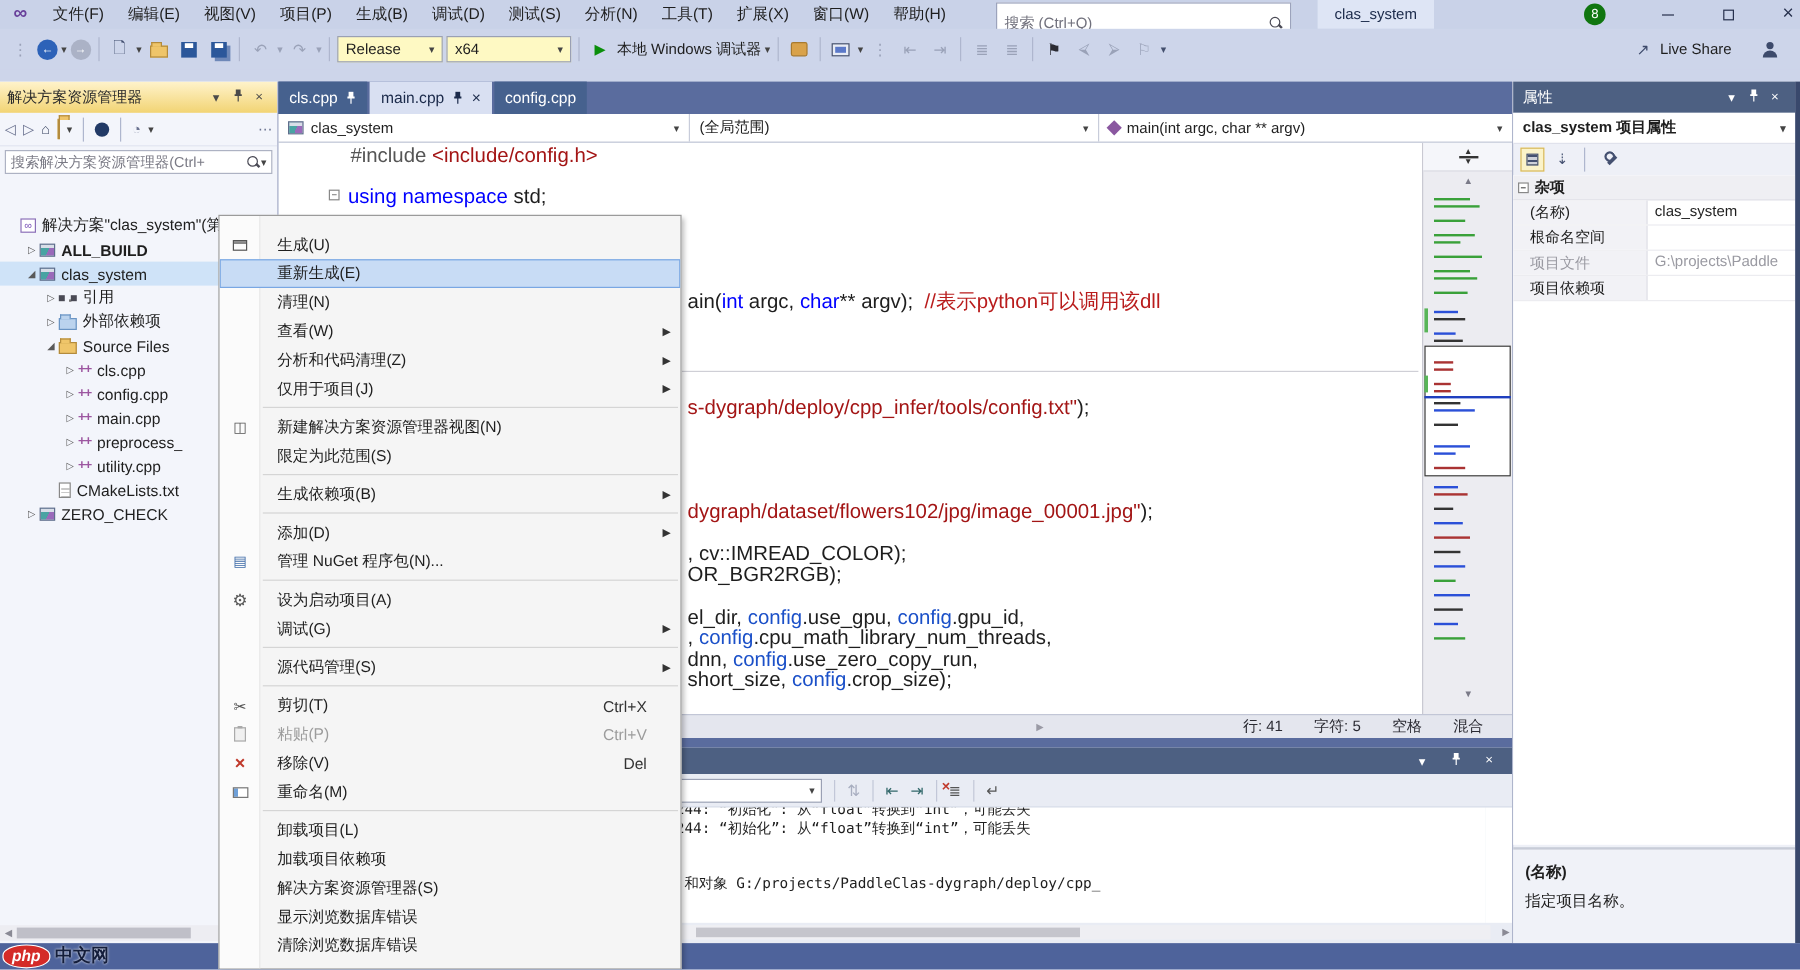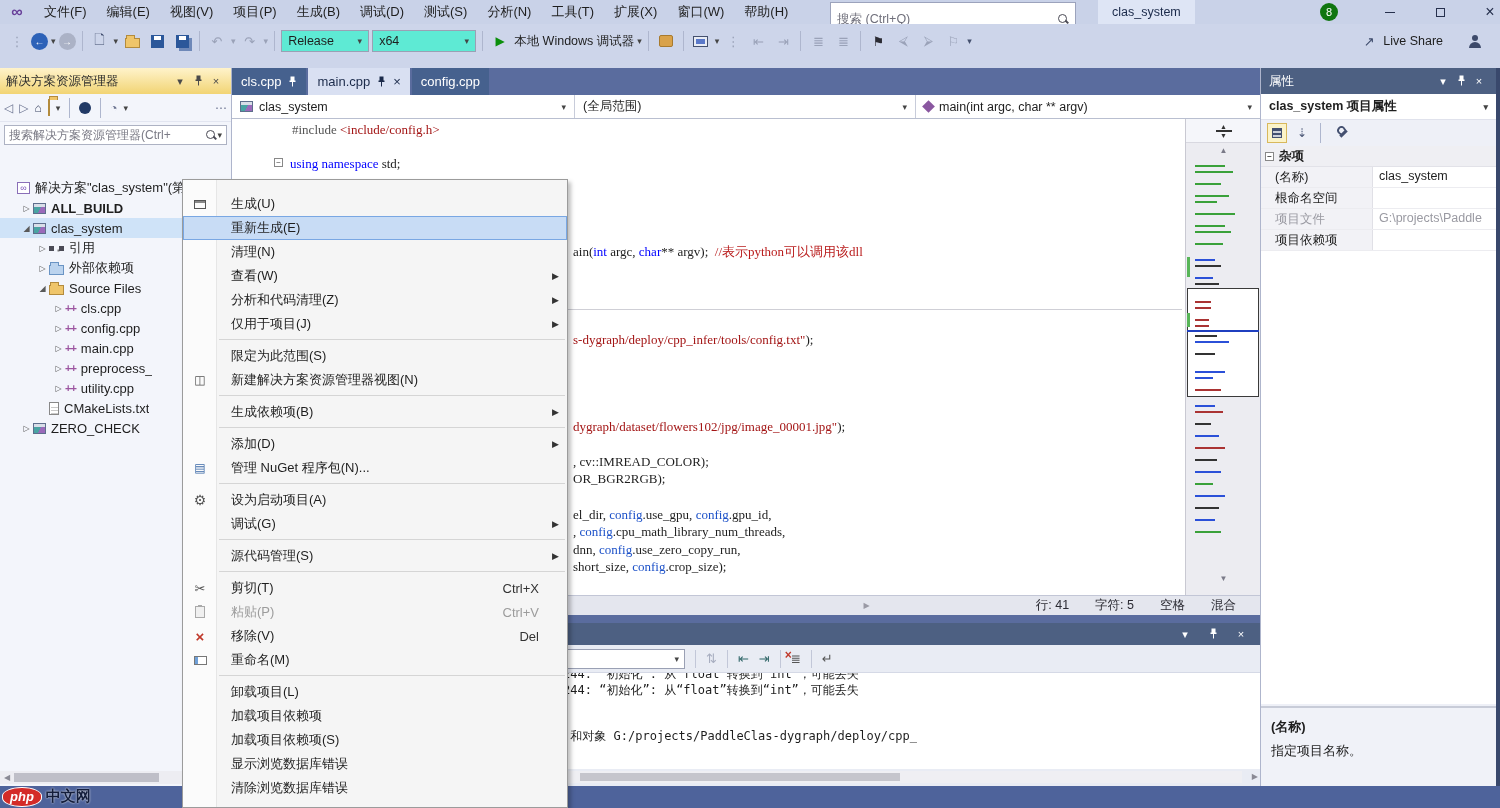--- a/index.html
+++ b/index.html
@@ -24,21 +24,21 @@
 
 .mag{position:relative;width:12px;height:12px;display:inline-block}
 .mag::before{content:"";position:absolute;left:1px;top:1px;width:7px;height:7px;border:1.5px solid #4a4a55;border-radius:50%}
 .mag::after{content:"";position:absolute;left:8px;top:8px;width:4px;height:1.5px;background:#4a4a55;transform:rotate(45deg)}
 
 
 #toolbar{position:absolute;left:0;top:24px;width:1500px;height:34px;background:#CDD5EA;display:flex;align-items:center;padding-left:6px;gap:3px}
 .tbi{min-width:22px;height:24px;display:flex;align-items:center;justify-content:center;color:#3d4a6b;font-size:13px}
 .tbi.gray{color:#9aa2b8}
 .tbsep{width:1px;height:20px;background:#AEB6CE;margin:0 3px}
-.combo{height:22px;background:#5eead4;border:1px solid #9AA0B4;display:flex;align-items:center;padding:0 6px;font-size:12.5px;gap:6px}
+.combo{height:22px;background:#fef9c3;border:1px solid #9AA0B4;display:flex;align-items:center;padding:0 6px;font-size:12.5px;gap:6px}
 .combo .cv{flex:1}
 .caret{font-size:9px;color:#444}
 .circle-btn{width:17px;height:17px;border-radius:50%;display:flex;align-items:center;justify-content:center;color:#fff;font-size:10px}
 .icon-save{width:13px;height:13px;background:#2B579A;position:relative}
 .icon-save::before{content:"";position:absolute;left:3px;top:1px;width:7px;height:4px;background:#fff}
 .icon-folder{width:15px;height:10px;background:#EFC56A;border:1px solid #B38B3D;position:relative;margin-top:3px}
 .icon-folder::before{content:"";position:absolute;top:-4px;left:0;width:7px;height:3px;background:#EFC56A;border:1px solid #B38B3D;border-bottom:none}
 .icon-gold{width:14px;height:12px;background:#D9A24A;border:1px solid #A8control;border:1px solid #A87A2E;border-radius:2px}
 .icon-monitor{width:15px;height:11px;border:1px solid #44506E;background:#E8ECF5;position:relative}
 .icon-monitor::before{content:"";position:absolute;left:2px;top:2px;right:2px;bottom:2px;background:#5B79C9}
@@ -91,21 +91,21 @@
 .tab.inactive{background:#46618E;color:#fff}
 .tab.active{background:#D9E0F2;color:#1B2A4A}
 .tab .tclose{font-size:13px;line-height:10px}
 .tpin svg{display:block}
 #navbar{height:24px;background:#fff;border-bottom:1px solid #B9BFD0;display:flex}
 .navcell{display:flex;align-items:center;padding:0 8px;gap:6px;border-right:1px solid #C8CCDA;font-size:12.5px;overflow:hidden;white-space:nowrap}
 .navcell .cv{flex:1;overflow:hidden}
 .i-method{width:9px;height:9px;background:#8A57A0;transform:rotate(45deg);flex:none}
 #codewrap{position:absolute;left:0;top:51px;width:1028px;height:476px;background:#fff;overflow:hidden}
 #code-layer{position:absolute;left:0;top:0;width:953px;height:476px}
-.codeline{position:absolute;white-space:pre;font-family:Liberation Serif, serif;font-size:13px;line-height:16px}
+.codeline{position:absolute;white-space:pre;font-family:Liberation Sans, sans-serif;font-size:17px;line-height:16px}
 .c-p{color:#1e1e1e}.c-k{color:#0000FF}.c-s{color:#A31515}.c-c{color:#b91c1c}.c-i{color:#1B50C8}.c-pre{color:#555}
 #fold-box{position:absolute;left:42px;top:39px;width:9px;height:9px;border:1px solid #888;background:#fff;font-size:8px;line-height:7px;text-align:center;color:#444}
 #code-hline{position:absolute;left:336px;top:190px;width:614px;height:1px;background:#CFCFD6}
 
 #minimap{position:absolute;left:953px;top:0;width:75px;height:476px;background:#ECECF1;border-left:1px solid #C9C9D2}
 #split-handle{position:absolute;left:0;top:0;width:75px;height:24px;background:#F5F6FA;border-bottom:1px solid #D8D8E0;display:flex;flex-direction:column;align-items:center;justify-content:center;font-size:7px;color:#333;line-height:5px}
 #split-handle .bar{width:16px;height:2px;background:#333;margin:1px 0}
 #mm-up{position:absolute;left:0;top:27px;width:75px;text-align:center;font-size:8px;color:#7a7a88}
 #mm-down{position:absolute;left:0;top:455px;width:75px;text-align:center;font-size:8px;color:#7a7a88}
 #mm-box{position:absolute;left:1px;top:169px;width:72px;height:109px;background:#fff;border:1px solid #3a3a3a}
@@ -669,27 +669,27 @@
         <span class="marrow">▶</span>
       </div>
       <div class="mrow">
         <span class="mi"></span>
         <span class="mlabel">仅用于项目(J)</span>
         <span class="mshort"></span>
         <span class="marrow">▶</span>
       </div>
       <div class="msep"></div>
       <div class="mrow">
-        <span class="mi"></span>
-        <span class="mlabel">限定为此范围(S)</span>
-        <span class="mshort"></span>
-      </div>
-      <div class="mrow">
         <span class="mi icon-newview"></span>
         <span class="mlabel">新建解决方案资源管理器视图(N)</span>
+        <span class="mshort"></span>
+      </div>
+      <div class="mrow">
+        <span class="mi"></span>
+        <span class="mlabel">限定为此范围(S)</span>
         <span class="mshort"></span>
       </div>
       <div class="msep"></div>
       <div class="mrow">
         <span class="mi"></span>
         <span class="mlabel">生成依赖项(B)</span>
         <span class="mshort"></span>
         <span class="marrow">▶</span>
       </div>
       <div class="msep"></div>
@@ -754,21 +754,21 @@
         <span class="mlabel">卸载项目(L)</span>
         <span class="mshort"></span>
       </div>
       <div class="mrow">
         <span class="mi"></span>
         <span class="mlabel">加载项目依赖项</span>
         <span class="mshort"></span>
       </div>
       <div class="mrow">
         <span class="mi"></span>
-        <span class="mlabel">加载项目依赖项(S)</span>
+        <span class="mlabel">解决方案资源管理器(S)</span>
         <span class="mshort"></span>
       </div>
       <div class="mrow">
         <span class="mi"></span>
         <span class="mlabel">显示浏览数据库错误</span>
         <span class="mshort"></span>
       </div>
       <div class="mrow">
         <span class="mi"></span>
         <span class="mlabel">清除浏览数据库错误</span>

